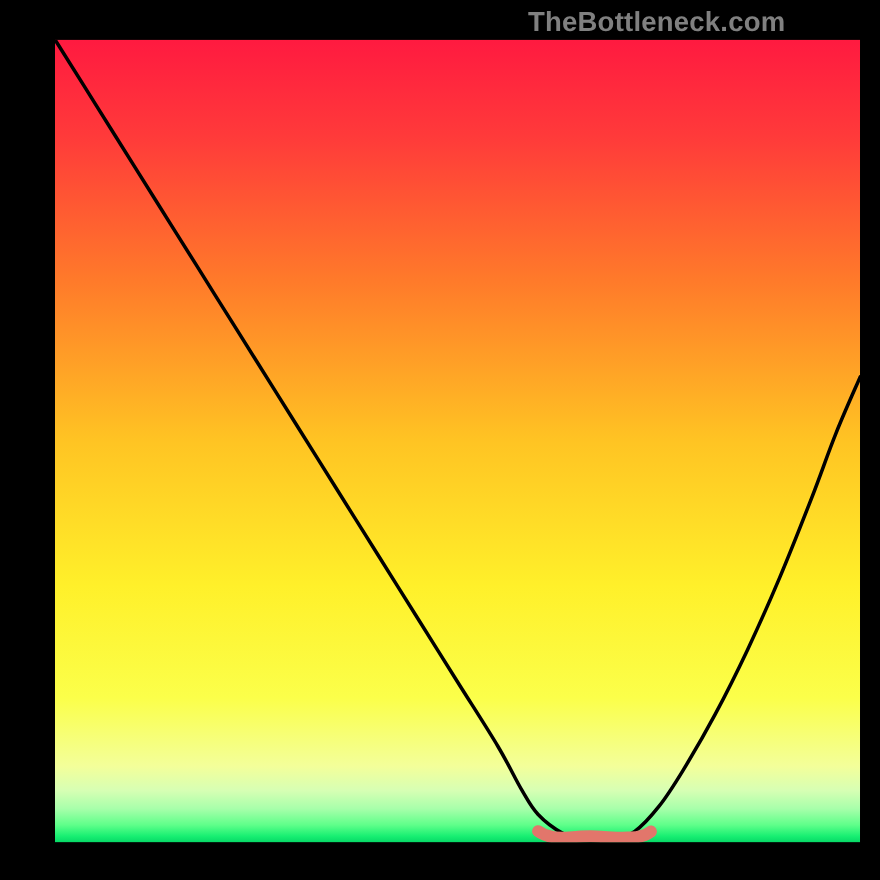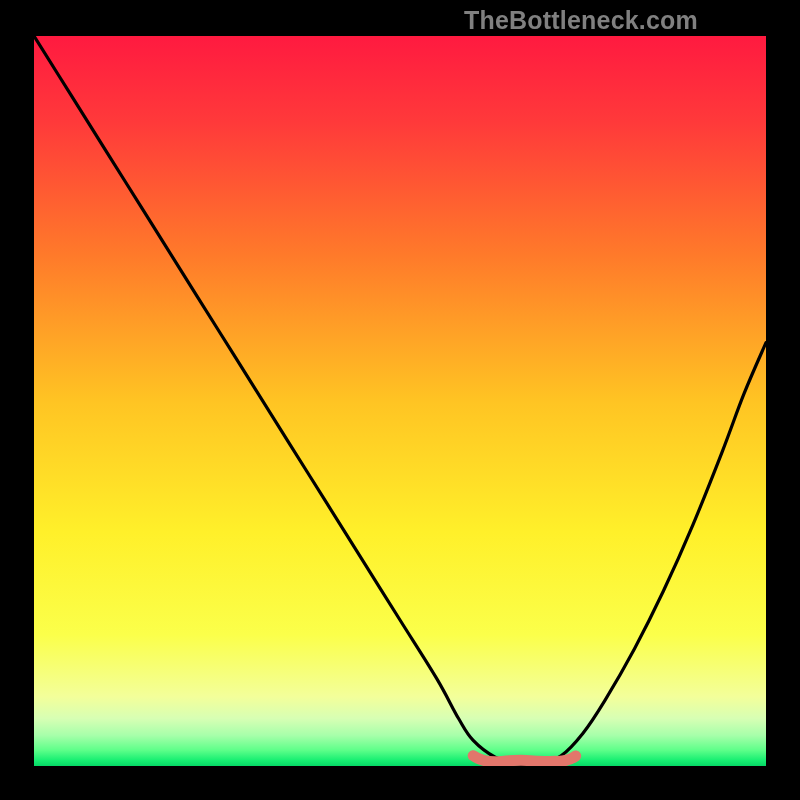--- a/index.html
+++ b/index.html
@@ -5,21 +5,21 @@
   html, body {
     margin: 0;
     padding: 0;
     width: 800px;
     height: 800px;
     background: #000;
     overflow: hidden;
   }
   .frame {
     position: absolute;
-    left: 0;
+    left: 16px;
     top: 0;
     width: 716px;
     height: 800px;
     background: #000;
   }
   .plot-area {
     position: absolute;
     left: 34px;
     top: 36px;
     width: 732px;

